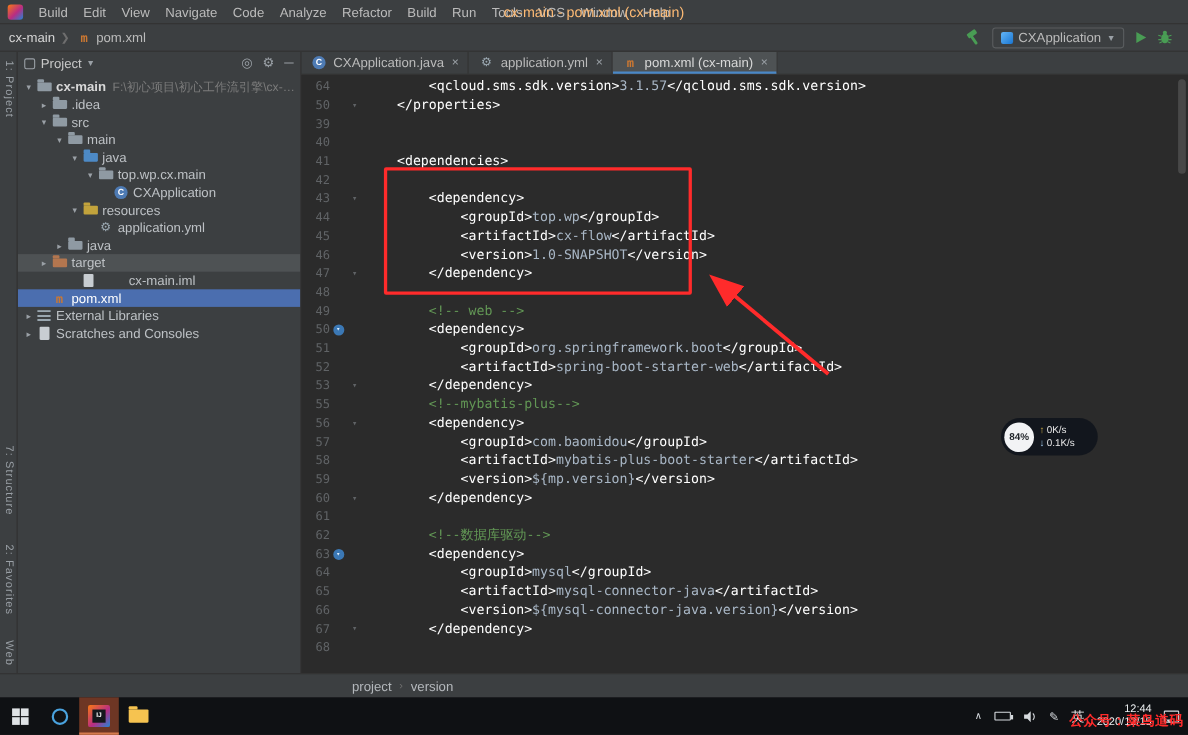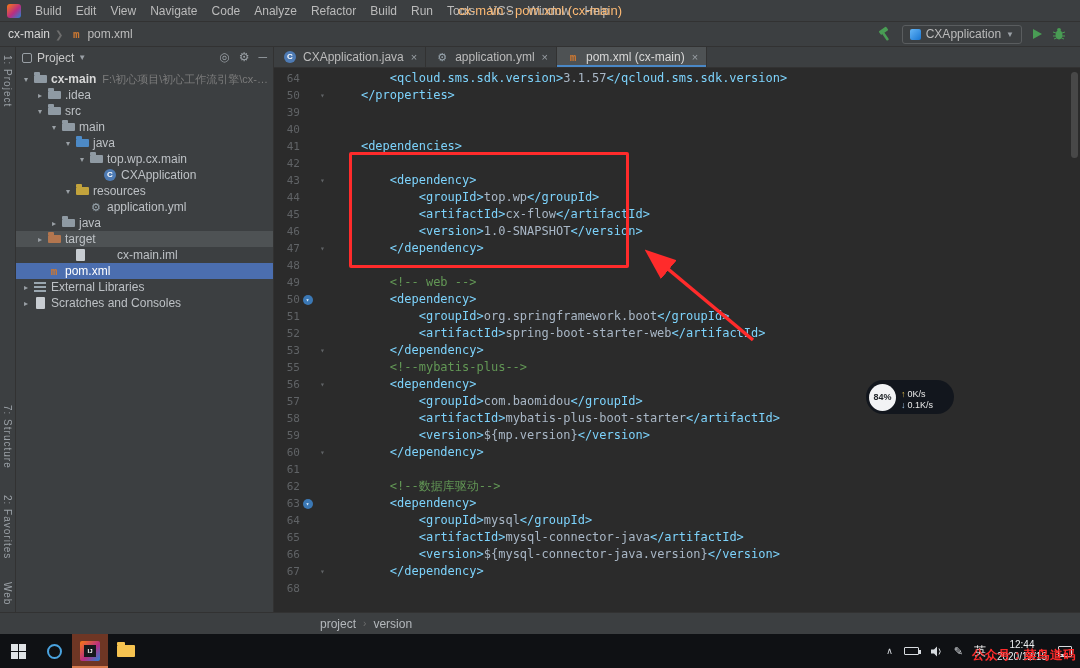--- a/index.html
+++ b/index.html
@@ -63,30 +63,30 @@
   .tab-label{margin:0 2px}
   .tab-close{color:#9aa0a6;font-size:11px;margin-left:5px}
   .tab.active{background:#4e5254;box-shadow:inset 0 -2px 0 #4A88C7;color:#d8d8d8}
 
   .code-area{position:relative;flex:1;overflow:hidden;padding-top:2px}
   .cl{display:flex;height:17px;line-height:17px;font-family:"DejaVu Sans Mono",monospace;font-size:12px}
   .ln{width:26px;text-align:right;color:#606366;font-size:11px;flex:none}
   .g1,.g2{width:15px;flex:none;display:flex;align-items:center;justify-content:center;color:#606366;font-size:8px}
   .mg{display:block;width:10px;height:10px;border-radius:50%;background:#3b78b5;color:#dfeefc;font-size:6px;line-height:10px;text-align:center;font-style:normal}
   .ct{white-space:pre;color:#a9b7c6;margin-left:2px}
-  .tag{color:#7dd3fc}
+  .tag{color:#ffffff}
   .cmt{color:#629755}
 
   .anno-box{position:absolute;left:75px;top:84px;width:280px;height:116px;border:3px solid #ff2b2b;border-radius:2px;pointer-events:none;z-index:40}
   .vscroll{position:absolute;right:2px;top:4px;width:7px;height:86px;background:rgba(255,255,255,.14);border-radius:4px;z-index:30}
 
   .arrow-overlay{position:absolute;inset:0;width:1080px;height:668px;pointer-events:none;z-index:45}
 
   
-  .perf{position:absolute;left:866px;top:380px;width:88px;height:34px;border-radius:17px;background:rgba(12,17,26,.8);display:flex;align-items:flex-end;padding:3px 6px 3px 3px;z-index:46}
+  .perf{position:absolute;left:910px;top:380px;width:88px;height:34px;border-radius:17px;background:rgba(12,17,26,.8);display:flex;align-items:center;padding:3px 6px 3px 3px;z-index:46}
   .perf-circle{width:27px;height:27px;border-radius:50%;background:#f2f3f5;color:#22262b;font:bold 9px/27px "Liberation Sans",sans-serif;text-align:center;flex:none}
   .perf-col{margin-left:5px;font-size:9px;color:#e8e8e8;line-height:11px;white-space:nowrap}
   .perf-up{color:#d6b44c;margin-right:2px}
   .perf-dn{color:#9fc6e8;margin-right:2px}
 
   
   .bottom-crumbs{position:absolute;top:612px;left:0;right:0;height:22px;background:#3c3f41;border-top:1px solid #323232;display:flex;align-items:center;padding-left:320px;gap:7px;z-index:5}
   .bc-item{font-size:12px;color:#b4b8bc}
   .bc-sep{color:#6e6e6e;font-size:10px}
 
@@ -100,21 +100,21 @@
   .idea-ico{width:20px;height:20px;border-radius:2px;background:linear-gradient(135deg,#f97a12,#b92d82 55%,#2086d7);display:flex;align-items:center;justify-content:center}
   .idea-ico b{width:12px;height:12px;background:#15181c;color:#fff;font:bold 6px/12px "Liberation Sans",sans-serif;text-align:center}
   .tb-folder{width:18px;height:12px;background:#f6c350;border-radius:1px;position:relative}
   .tb-folder::before{content:"";position:absolute;top:-3px;left:0;width:8px;height:3px;background:#f6c350;border-radius:1px 1px 0 0}
   .tray{margin-left:auto;display:flex;align-items:center;gap:11px;padding-right:8px;color:#d7dbdf;font-size:11px}
   .tray-chevron{font-size:9px}
   .batt{width:15px;height:8px;border:1px solid #d7dbdf;border-radius:1px;position:relative}
   .batt::after{content:"";position:absolute;right:-3px;top:2px;width:2px;height:4px;background:#d7dbdf}
   .pen{font-size:11px}
   .ime{font-size:12px;color:#f0f0f0}
-  .clock{text-align:center;font-size:10px;line-height:12px;color:#eceff1}
+  .clock{text-align:right;font-size:10px;line-height:12px;color:#eceff1}
   .ac-ico{width:14px;height:11px;border:1px solid #d7dbdf;border-radius:1px;position:relative}
   .ac-ico::after{content:"";position:absolute;left:1px;bottom:-4px;border:3px solid transparent;border-top-color:#d7dbdf}
   .watermark{position:absolute;right:4px;bottom:4px;color:#ff2b2b;font-size:12.5px;font-weight:bold;letter-spacing:.5px;z-index:60;white-space:nowrap}
 </style>
 </head>
 <body>
 
 <div class="menu-bar">
   <span class="logo"></span>
   <span style="display:flex">

